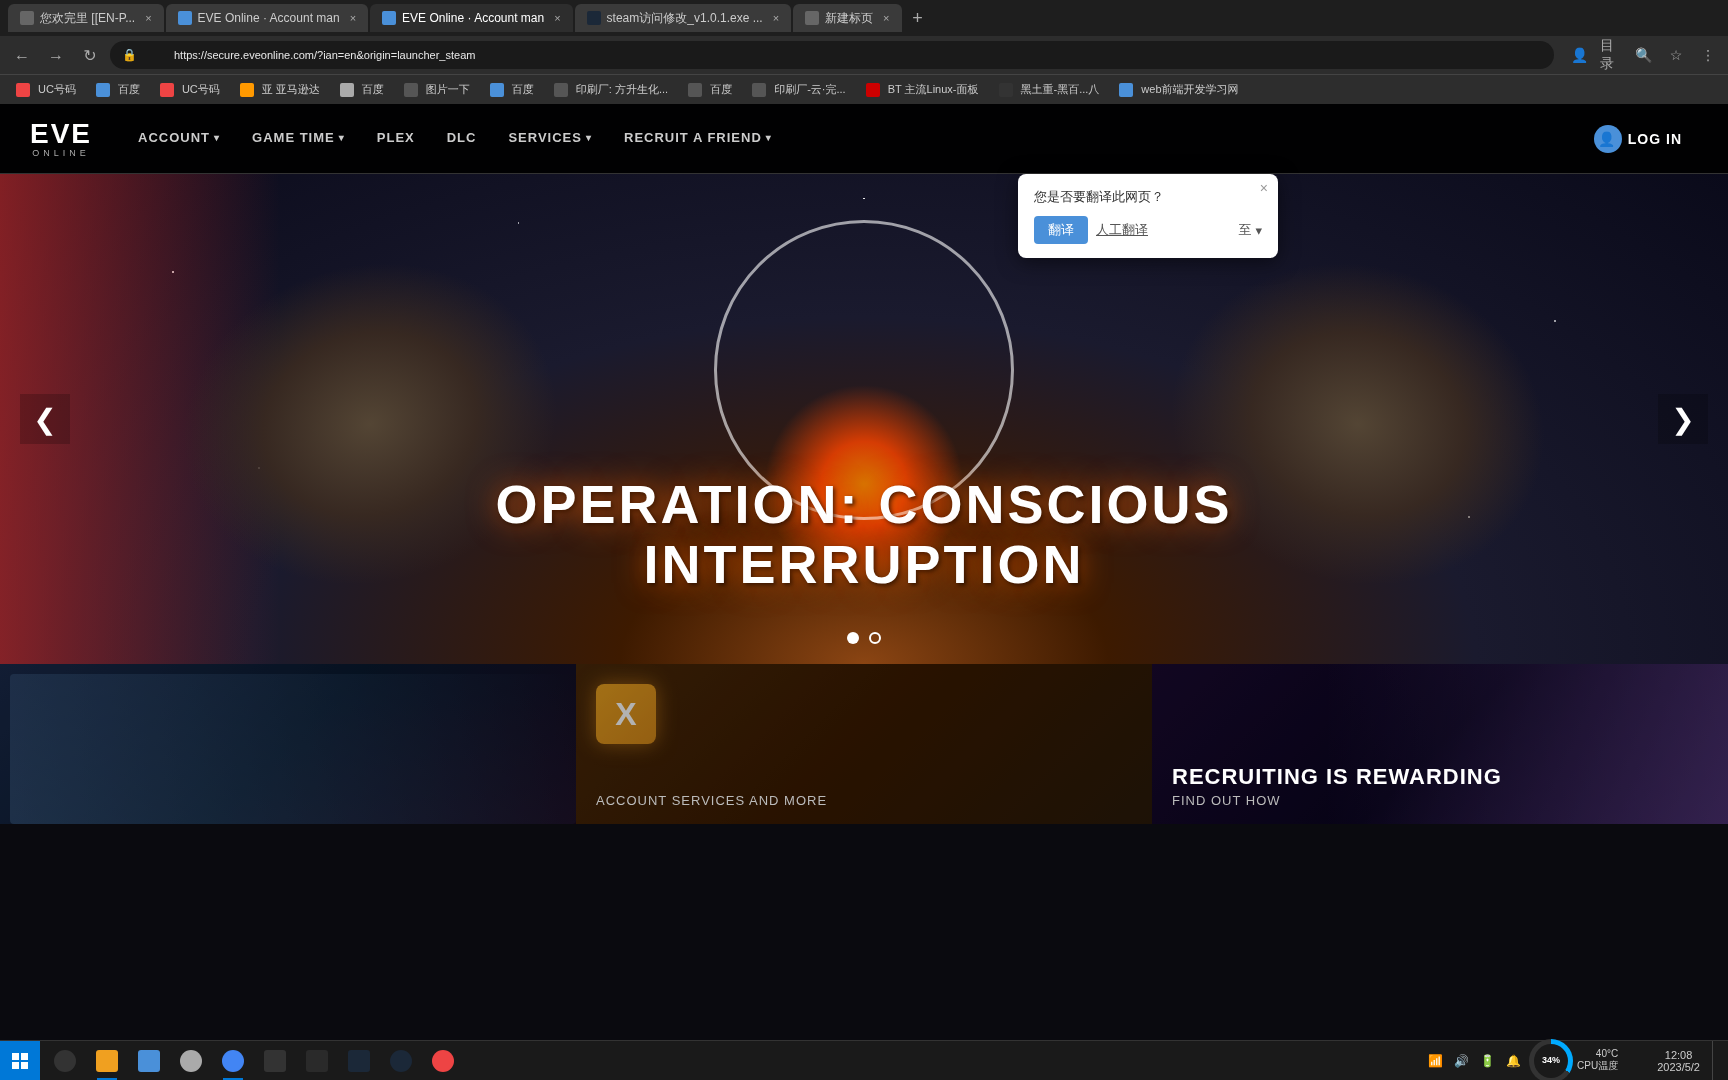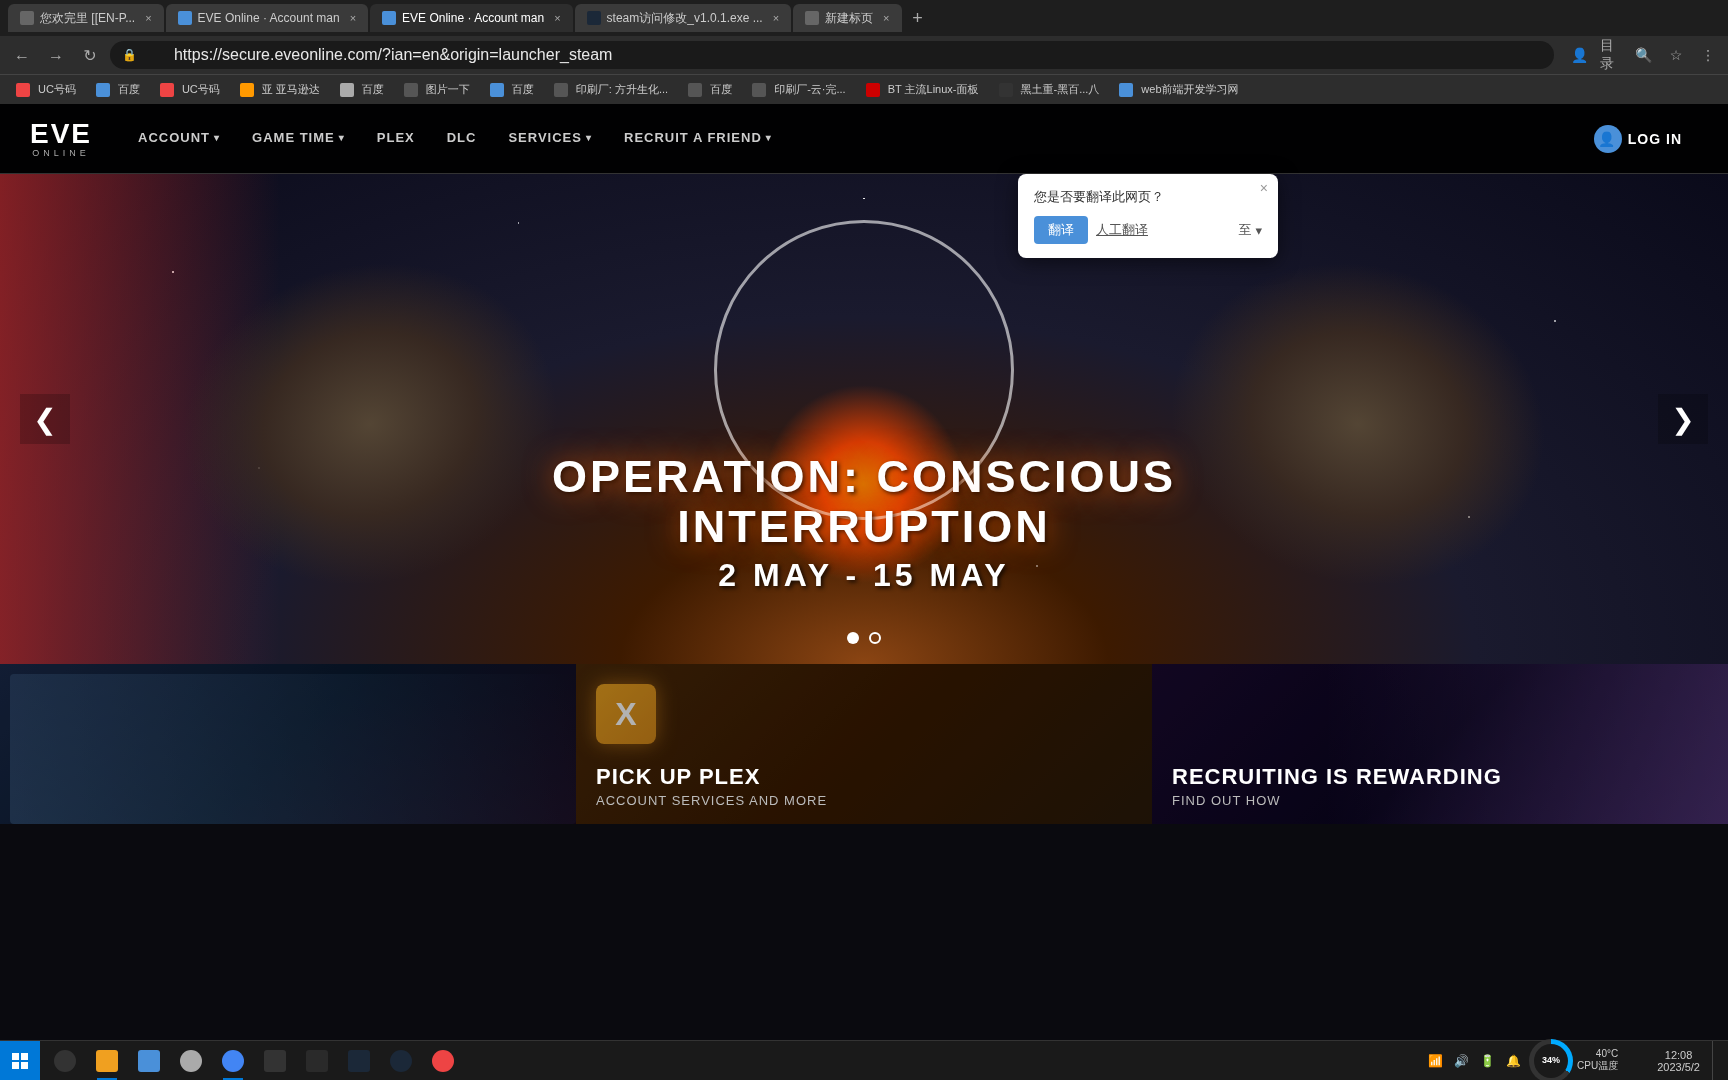--- a/index.html
+++ b/index.html
@@ -83,21 +83,21 @@
       background: #1a1a1a;
       border-radius: 14px;
       display: flex;
       align-items: center;
       padding: 0 12px;
       gap: 6px;
       font-size: 12px;
       color: #ccc;
     }
     .lock-icon { color: #4CAF50; font-size: 12px; }
-    .address-text { color: #e8e8e8; font-size: 16px; padding-left: 31px; }
+    .address-text { color: #e8e8e8; font-size: 11px; padding-left: 31px; }
     .browser-right-icons {
       display: flex; align-items: center; gap: 8px; margin-left: 8px;
     }
     .browser-icon { color: #aaa; font-size: 14px; cursor: pointer; width: 24px; height: 24px; display: flex; align-items: center; justify-content: center; }
 
     
     .bookmarks-bar {
       display: flex;
       align-items: center;
       height: 30px;
@@ -249,21 +249,21 @@
       background: linear-gradient(to right, rgba(180, 40, 40, 0.7), transparent);
     }
     .hero-caption {
       position: absolute;
       bottom: 70px; left: 50%;
       transform: translateX(-50%);
       text-align: center;
       width: 800px;
     }
     .hero-title {
-      font-size: 45px; font-weight: 900;
+      font-size: 54px; font-weight: 900;
       color: #fff;
       text-transform: uppercase;
       letter-spacing: 3px;
       text-shadow: 0 0 30px rgba(255,100,0,0.8), 2px 2px 4px rgba(0,0,0,0.8);
       line-height: 1.1;
       margin-top: 17px;
     }
     .hero-subtitle {
       font-size: 32px; font-weight: 700;
       color: #fff;
@@ -647,41 +647,39 @@
       <div class="spaceship-right"></div>
       <div class="glow-center"></div>
       <div class="orbit-ring"></div>
     </div>
 
     <div class="prev-btn">❮</div>
     <div class="next-btn">❯</div>
 
     <div class="hero-caption">
       <div class="hero-title">OPERATION: CONSCIOUS INTERRUPTION</div>
-      <div class="hero-subtitle">2 MAY - 15 MAY</div>
     </div>
 
     <div class="slider-nav">
       <div class="dot"></div>
       <div class="dot inactive"></div>
     </div>
   </div>
 
   <div class="bottom-cards">
     <div class="card card-1">
       <div class="card1-ships"></div>
       <div class="card-overlay"></div>
     </div>
     <div class="card card-2">
       <div class="plex-icon">
         <span>X</span>
       </div>
       <div class="card-overlay"></div>
       <div class="card-content">
-        <div class="card-title">PICK UP PLEX</div>
         <div class="card-subtitle">ACCOUNT SERVICES AND MORE</div>
       </div>
     </div>
     <div class="card card-3">
       <div class="card3-ships"></div>
       <div class="card-overlay"></div>
       <div class="card-content">
         <div class="card-title">RECRUITING IS REWARDING</div>
         <div class="card-subtitle">FIND OUT HOW</div>
       </div>

